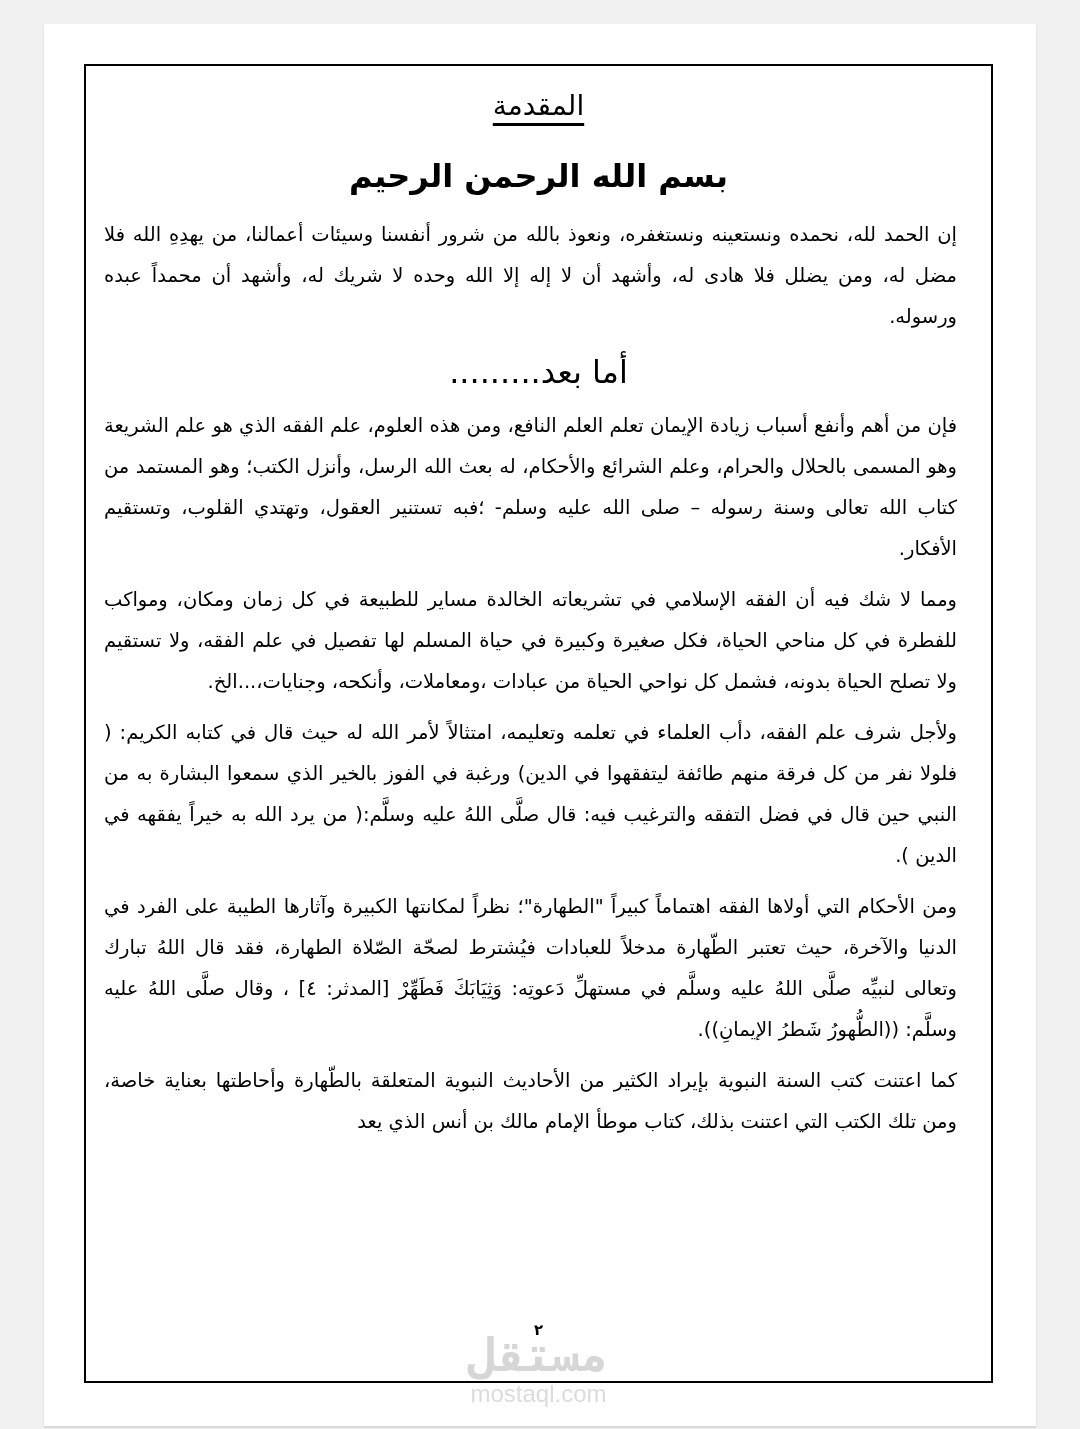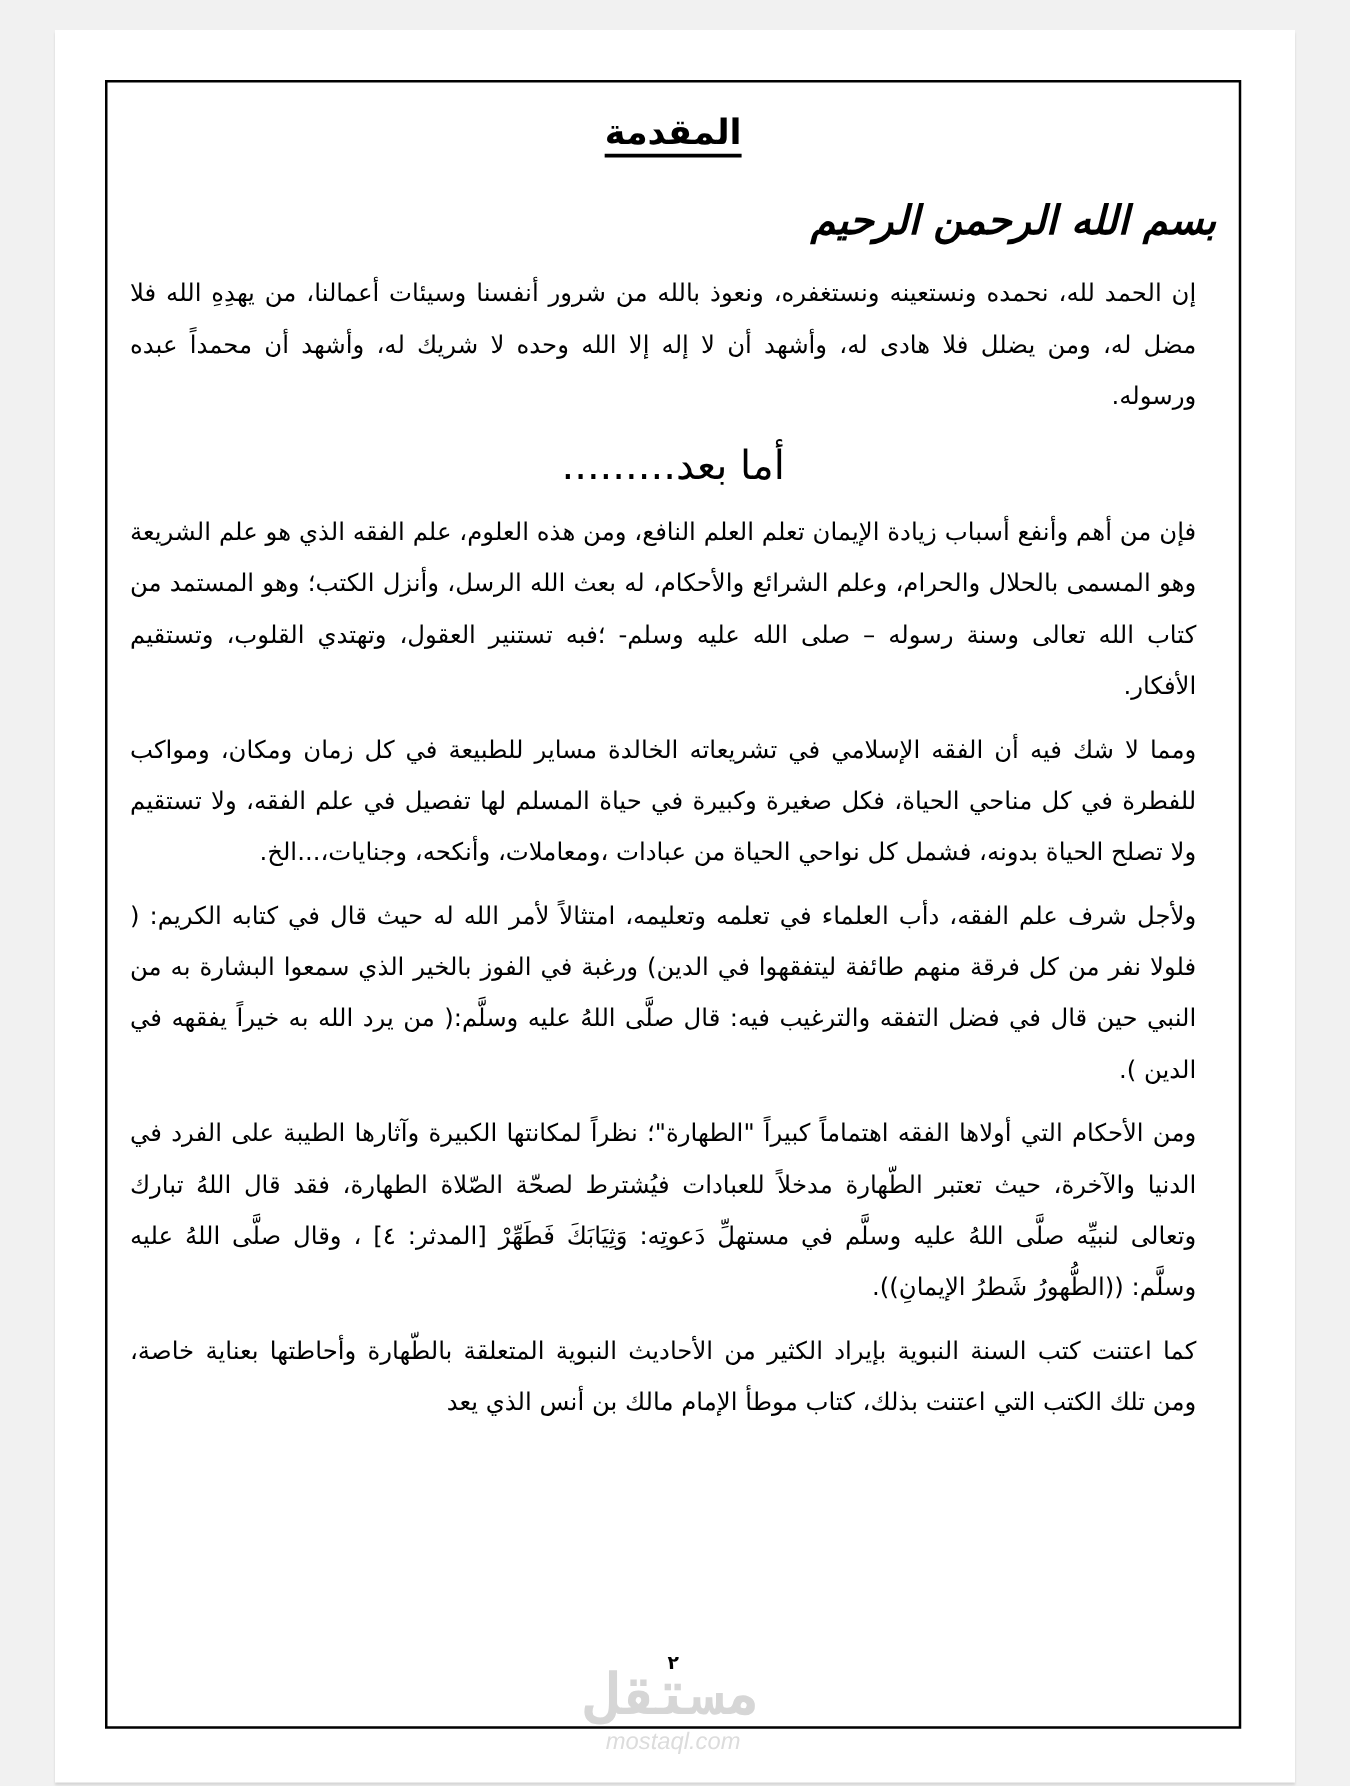--- a/index.html
+++ b/index.html
@@ -37,35 +37,34 @@
       left: 18px;
       right: 18px;
       top: 18px;
       direction: rtl;
       text-align: justify;
       color: #000;
     }
     .heading {
       text-align: center;
       font-family: "DejaVu Sans", sans-serif;
-      font-weight: bold;
+      font-weight: normal;
       font-size: 28px;
       text-decoration: underline;
       text-decoration-thickness: 3px;
       text-underline-offset: 8px;
       margin: 0 0 22px 0;
       line-height: 44px;
     }
     .basmala {
-      text-align: right;
+      text-align: center;
       font-weight: bold;
       font-size: 32px;
       margin: 0 0 12px 0;
       line-height: 52px;
-      font-style: italic;
     }
     .para {
       font-family: "DejaVu Sans", sans-serif;
       font-size: 19.5px;
       line-height: 41px;
       margin: 0 16px 10px 0;
       text-align-last: right;
     }
     .amma {
       text-align: center;
@@ -95,25 +94,24 @@
     .watermark .wm-ar {
       font-family: Liberation Mono, monospace;
       font-weight: bold;
       font-size: 46px;
       line-height: 50px;
       direction: rtl;
       display: block;
     }
     .watermark .wm-en {
       font-family: "Liberation Sans", sans-serif;
-      font-size: 19px;
+      font-size: 24px;
       line-height: 20px;
       display: block;
       color: #dcdcdc;
-      font-style: italic;
     }
   </style>
 </head>
 <body>
 
 <div class="page">
   <div class="frame">
     <div class="content">
       <h1 class="heading">المقدمة</h1>
       <h2 class="basmala">بسم الله الرحمن الرحيم</h2>

